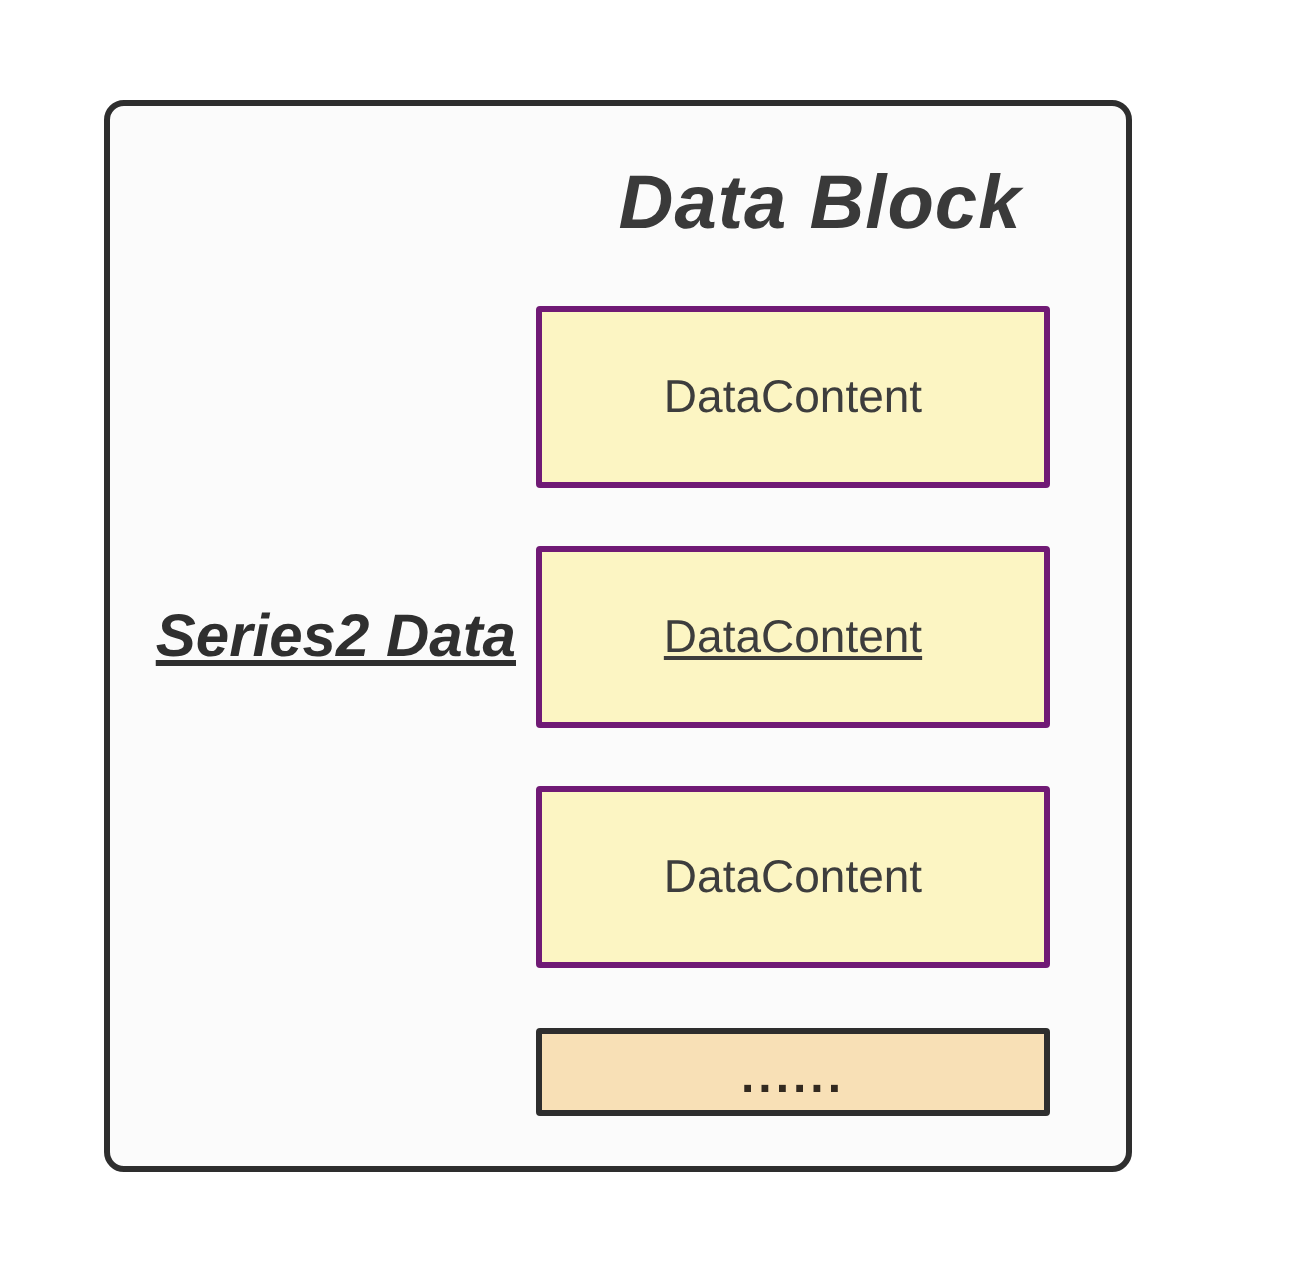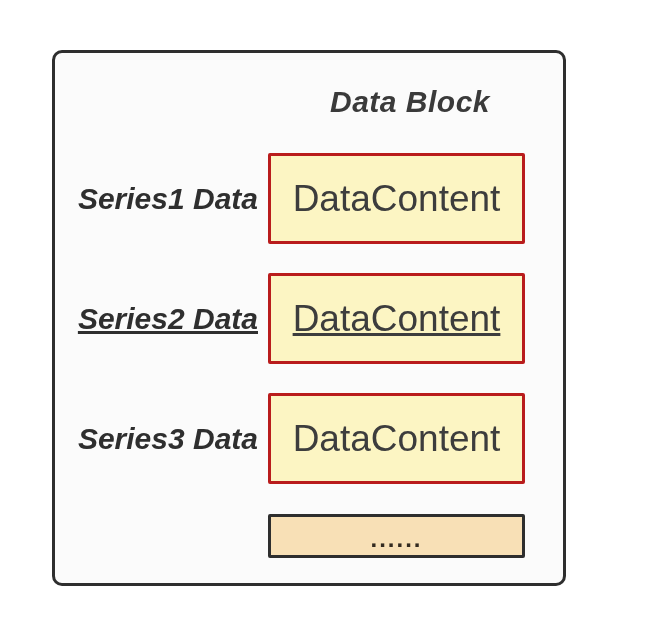--- a/index.html
+++ b/index.html
@@ -25,21 +25,21 @@
     background: #FBFBFB;
     border: 3px solid #2E2E2E;
     border-radius: 10px;
   }
   .diagram-title {
     position: absolute;
     left: 282px;
     top: 80px;
     width: 256px;
     text-align: center;
-    font-size: 30px;
+    font-size: 38px;
     line-height: 44px;
     font-style: italic;
     font-weight: 700;
     letter-spacing: 0.5px;
     color: #3A3A3A;
     white-space: nowrap;
   }
   .series-label {
     position: absolute;
     left: 52px;
@@ -54,26 +54,26 @@
     color: #2F2F2F;
     white-space: nowrap;
   }
   .content-box {
     position: absolute;
     left: 268px;
     width: 257px;
     height: 91px;
     box-sizing: border-box;
     background: #FCF5C3;
-    border: 3px solid #b91c1c;
+    border: 3px solid #701a75;
     border-radius: 2px;
     display: flex;
     align-items: center;
     justify-content: center;
-    font-size: 37px;
+    font-size: 23px;
     font-weight: 400;
     color: #3D3D3D;
   }
   .row-1 { top: 153px; }
   .row-2 { top: 273px; text-decoration: underline; }
   .row-3 { top: 393px; }
   .ellipsis-box {
     position: absolute;
     left: 268px;
     top: 514px;
@@ -95,26 +95,24 @@
 </style>
 </head>
 <body>
 
 <div id="stage">
 
   <div class="outer-box"></div>
 
   <div class="diagram-title">Data Block</div>
 
-  <div class="series-label row-1">Series1 Data</div>
   <div class="content-box row-1">DataContent</div>
 
   <div class="series-label row-2">Series2 Data</div>
   <div class="content-box row-2">DataContent</div>
 
-  <div class="series-label row-3">Series3 Data</div>
   <div class="content-box row-3">DataContent</div>
 
   <div class="ellipsis-box">
     <span>......</span>
   </div>
 
 </div>
 
 </body></html>

